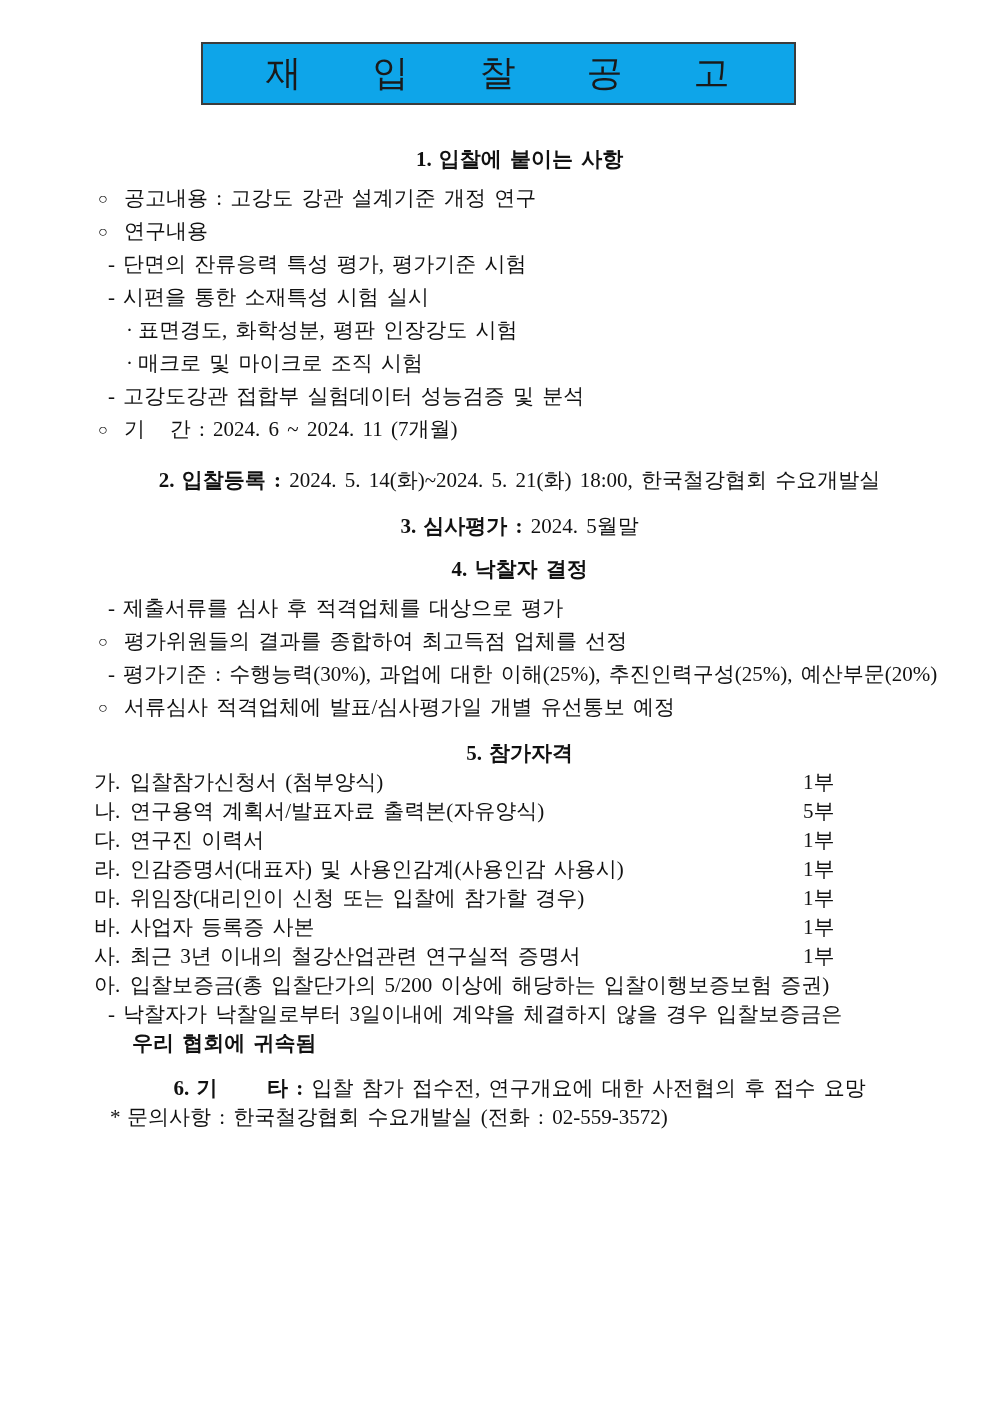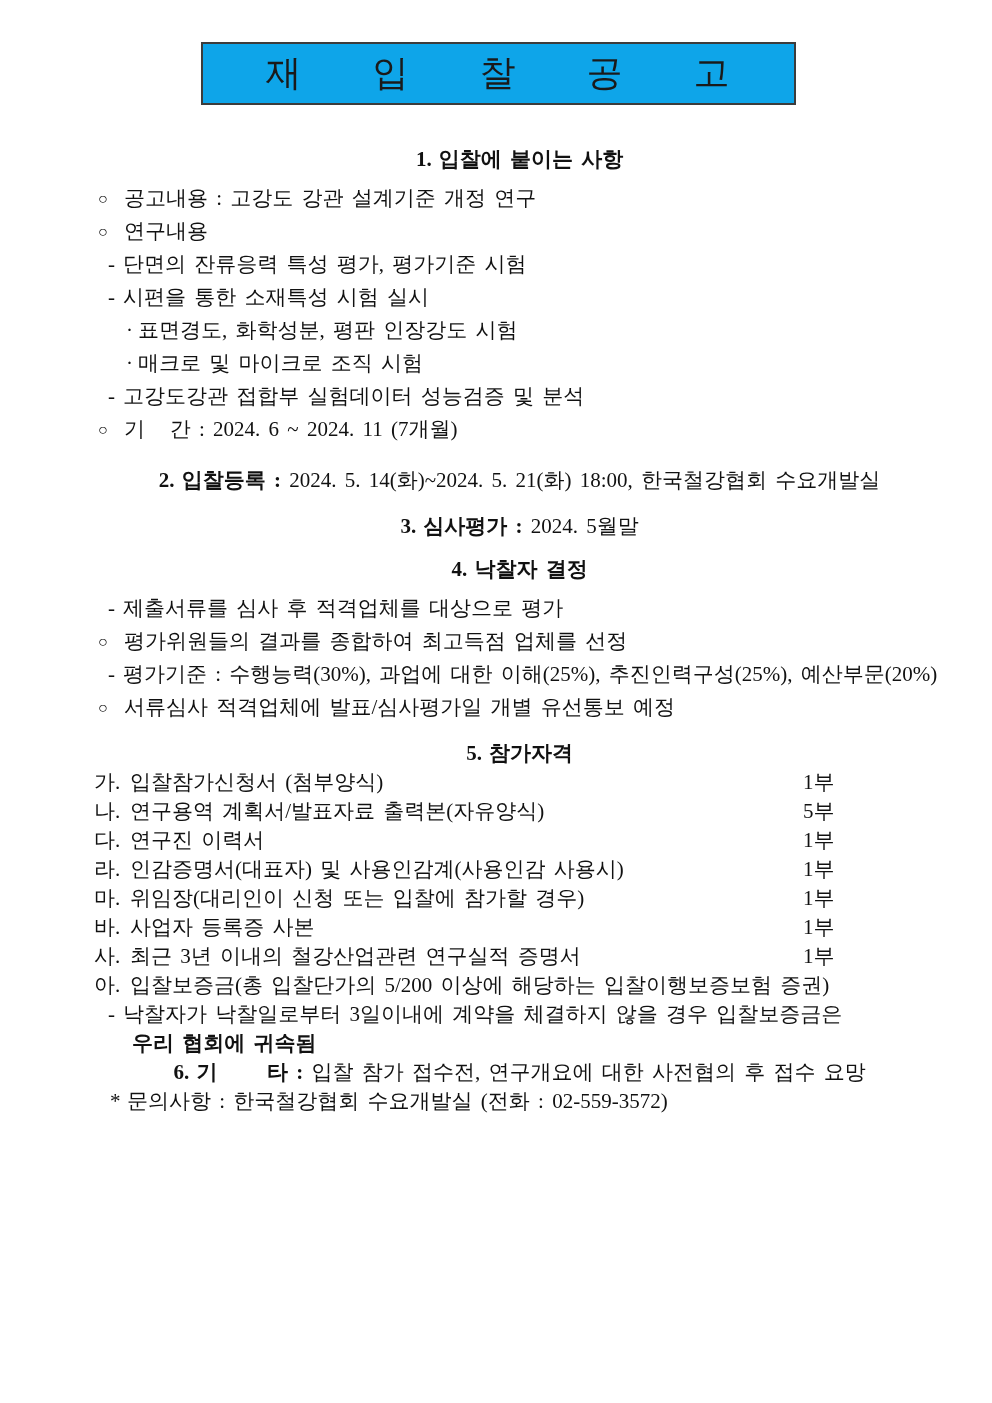--- a/index.html
+++ b/index.html
@@ -54,21 +54,21 @@
   .lv-cont { padding-left: 52px; font-weight: bold; }
   .lv-note { padding-left: 30px; }
   .lv-note .marker { width: 17px; }
   .right { position: absolute; left: 723px; top: 0; }
   .section .lv-heading:not(:last-child) { margin-bottom: 6px; }
   #sec-bid-terms { margin-top: 0; }
   #sec-bid-registration { margin-top: 18px; }
   #sec-evaluation { margin-top: 13px; }
   #sec-winner-selection { margin-top: 10px; }
   #sec-qualifications { margin-top: 15px; }
-  #sec-misc { margin-top: 0; }
+  #sec-misc { margin-top: 16px; }
   #sec-qualifications .line, #sec-misc .line { line-height: 29px; }
   #sec-qualifications .lv-heading, #sec-misc .lv-heading { margin-bottom: 0; }
 </style>
 </head>
 <body>
 
 <div class="doc">
   <div class="title-box">재 입 찰 공 고</div>
   <div id="content">
       <div class="section" id="sec-bid-terms">

